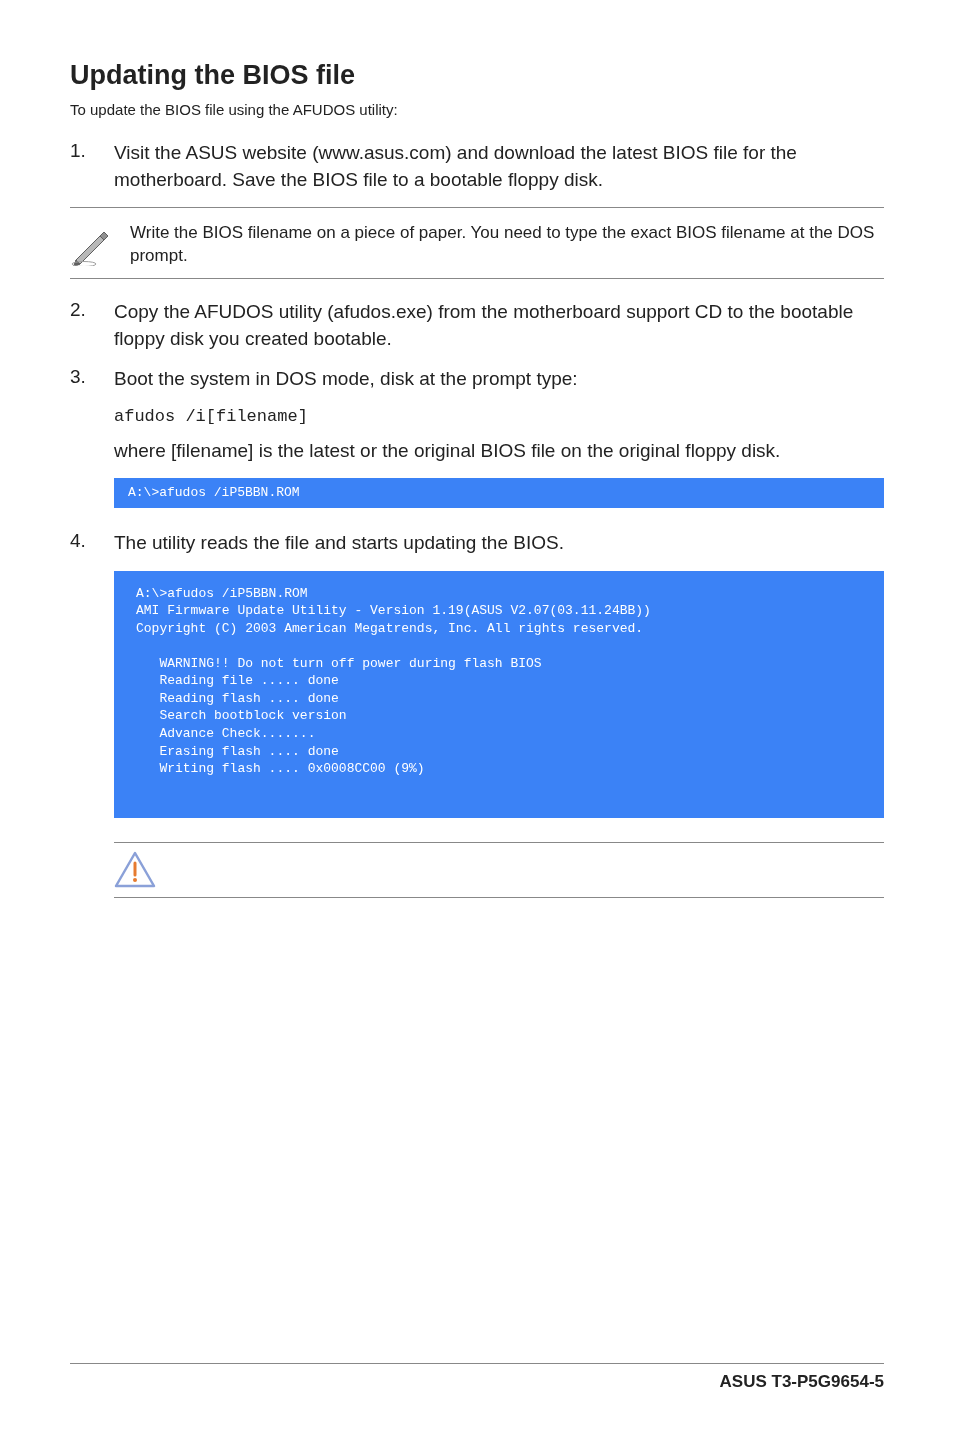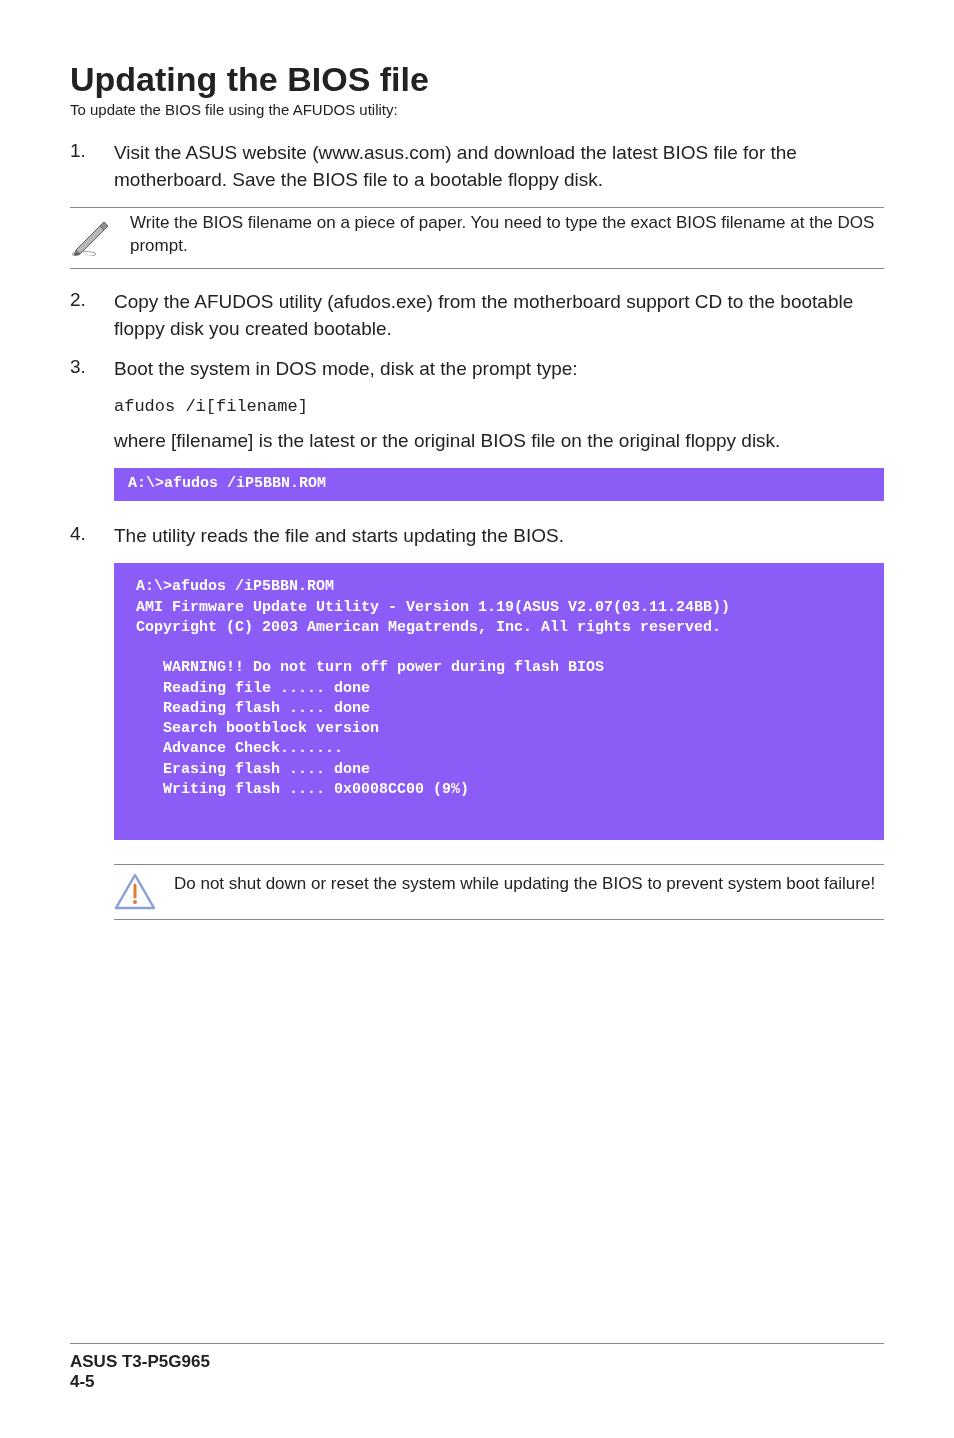--- a/index.html
+++ b/index.html
@@ -10,22 +10,23 @@
   body {
     font-family: Arial, Helvetica, sans-serif;
     width: 954px;
     height: 1438px;
     background: #ffffff;
     padding: 60px 70px 40px 70px;
     position: relative;
     color: #222;
   }
   .heading {
-    font-size: 34px;
+    font-size: 27px;
     font-weight: bold;
+    margin-bottom: 8px;
   }
   .body-text {
     font-size: 15px;
     line-height: 1.4;
     margin-bottom: 20px;
   }
   .numbered-row {
     display: flex;
     margin-bottom: 14px;
   }
@@ -38,21 +39,21 @@
     font-size: 19px;
     line-height: 1.4;
     flex: 1;
   }
   .note-container {
     display: flex;
     align-items: flex-start;
     margin: 14px 0 20px 44px;
     border-top: 1px solid #888;
     border-bottom: 1px solid #888;
-    padding: 4px 0 10px 0;
+    padding: 14px 0 10px 0;
   }
   .note-icon {
     width: 60px;
     flex-shrink: 0;
     display: flex;
     align-items: flex-start;
     justify-content: flex-start;
     padding-top: 4px;
   }
   .note-text {
@@ -62,25 +63,25 @@
   }
   .code-inline {
     font-family: "Courier New", monospace;
     font-weight: normal;
     font-size: 17px;
     margin-left: 44px;
     margin-bottom: 12px;
     display: block;
   }
   .terminal {
-    background: #8b5cf6;
+    background: #3b82f6;
     color: #ffffff;
     font-family: "Courier New", monospace;
-    font-size: 15px;
-    font-weight: bold;
+    font-size: 13px;
+    font-weight: normal;
     padding: 6px 14px;
     margin: 10px 0 22px 44px;
     white-space: pre;
     line-height: 1.35;
   }
   .terminal-tall {
     padding: 14px 22px 40px 22px;
   }
   .warning-container {
     display: flex;
@@ -101,21 +102,20 @@
     position: absolute;
     bottom: 46px;
     left: 70px;
     right: 70px;
     border-top: 1px solid #888;
     padding-top: 8px;
     display: flex;
     justify-content: flex-end;
     font-weight: bold;
     font-size: 17px;
-    flex-direction: column;
   }
   .indent-note-container {
     margin-left: 0;
   }
 </style>
 </head>
 <body>
 
 <div class="heading">Updating the BIOS file</div>
 
@@ -178,19 +178,18 @@
    Writing flash .... 0x0008CC00 (9%)</div>
 
 <div class="warning-container">
   <div class="warning-icon">
     <svg width="42" height="38" viewBox="0 0 42 38">
       <path d="M21 2 L40 35 L2 35 Z" fill="#fefefe" stroke="#8aa0d8" stroke-width="2.5" stroke-linejoin="round"></path>
       <line x1="21" y1="12" x2="21" y2="24" stroke="#e67a2e" stroke-width="3" stroke-linecap="round"></line>
       <circle cx="21" cy="29" r="2" fill="#e67a2e"></circle>
     </svg>
   </div>
-  <div class="note-text">Do not shut down or reset the system while updating the BIOS to prevent system boot failure!</div>
 </div>
 
 <div class="footer">
   <span>ASUS T3-P5G965</span>
   <span>4-5</span>
 </div>
 
 </body></html>

